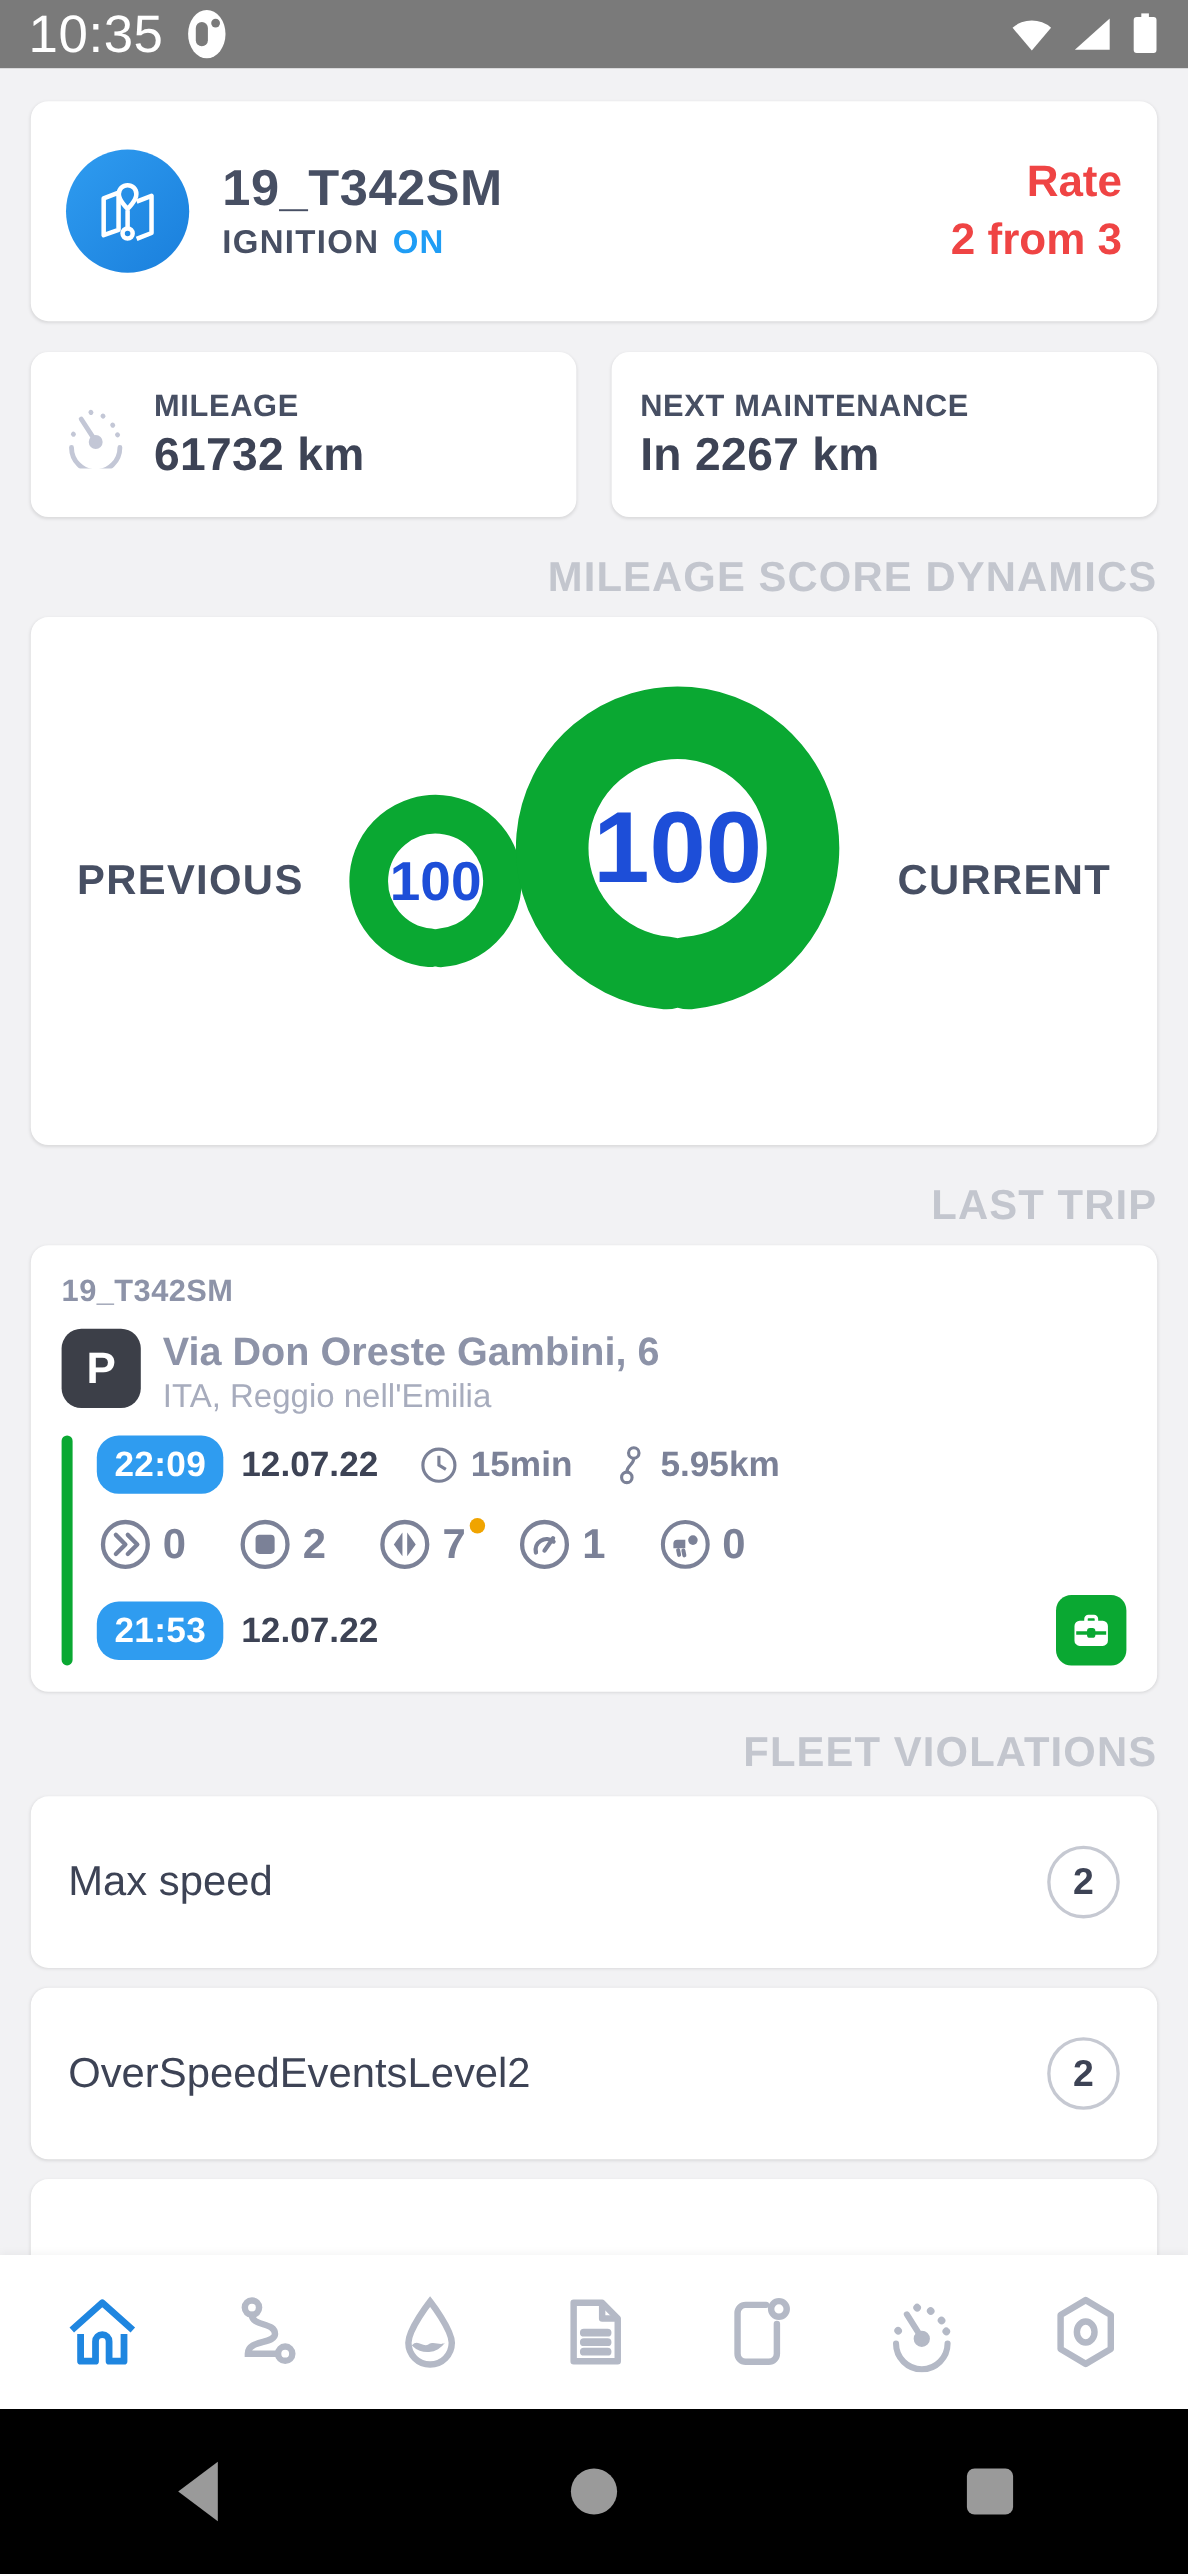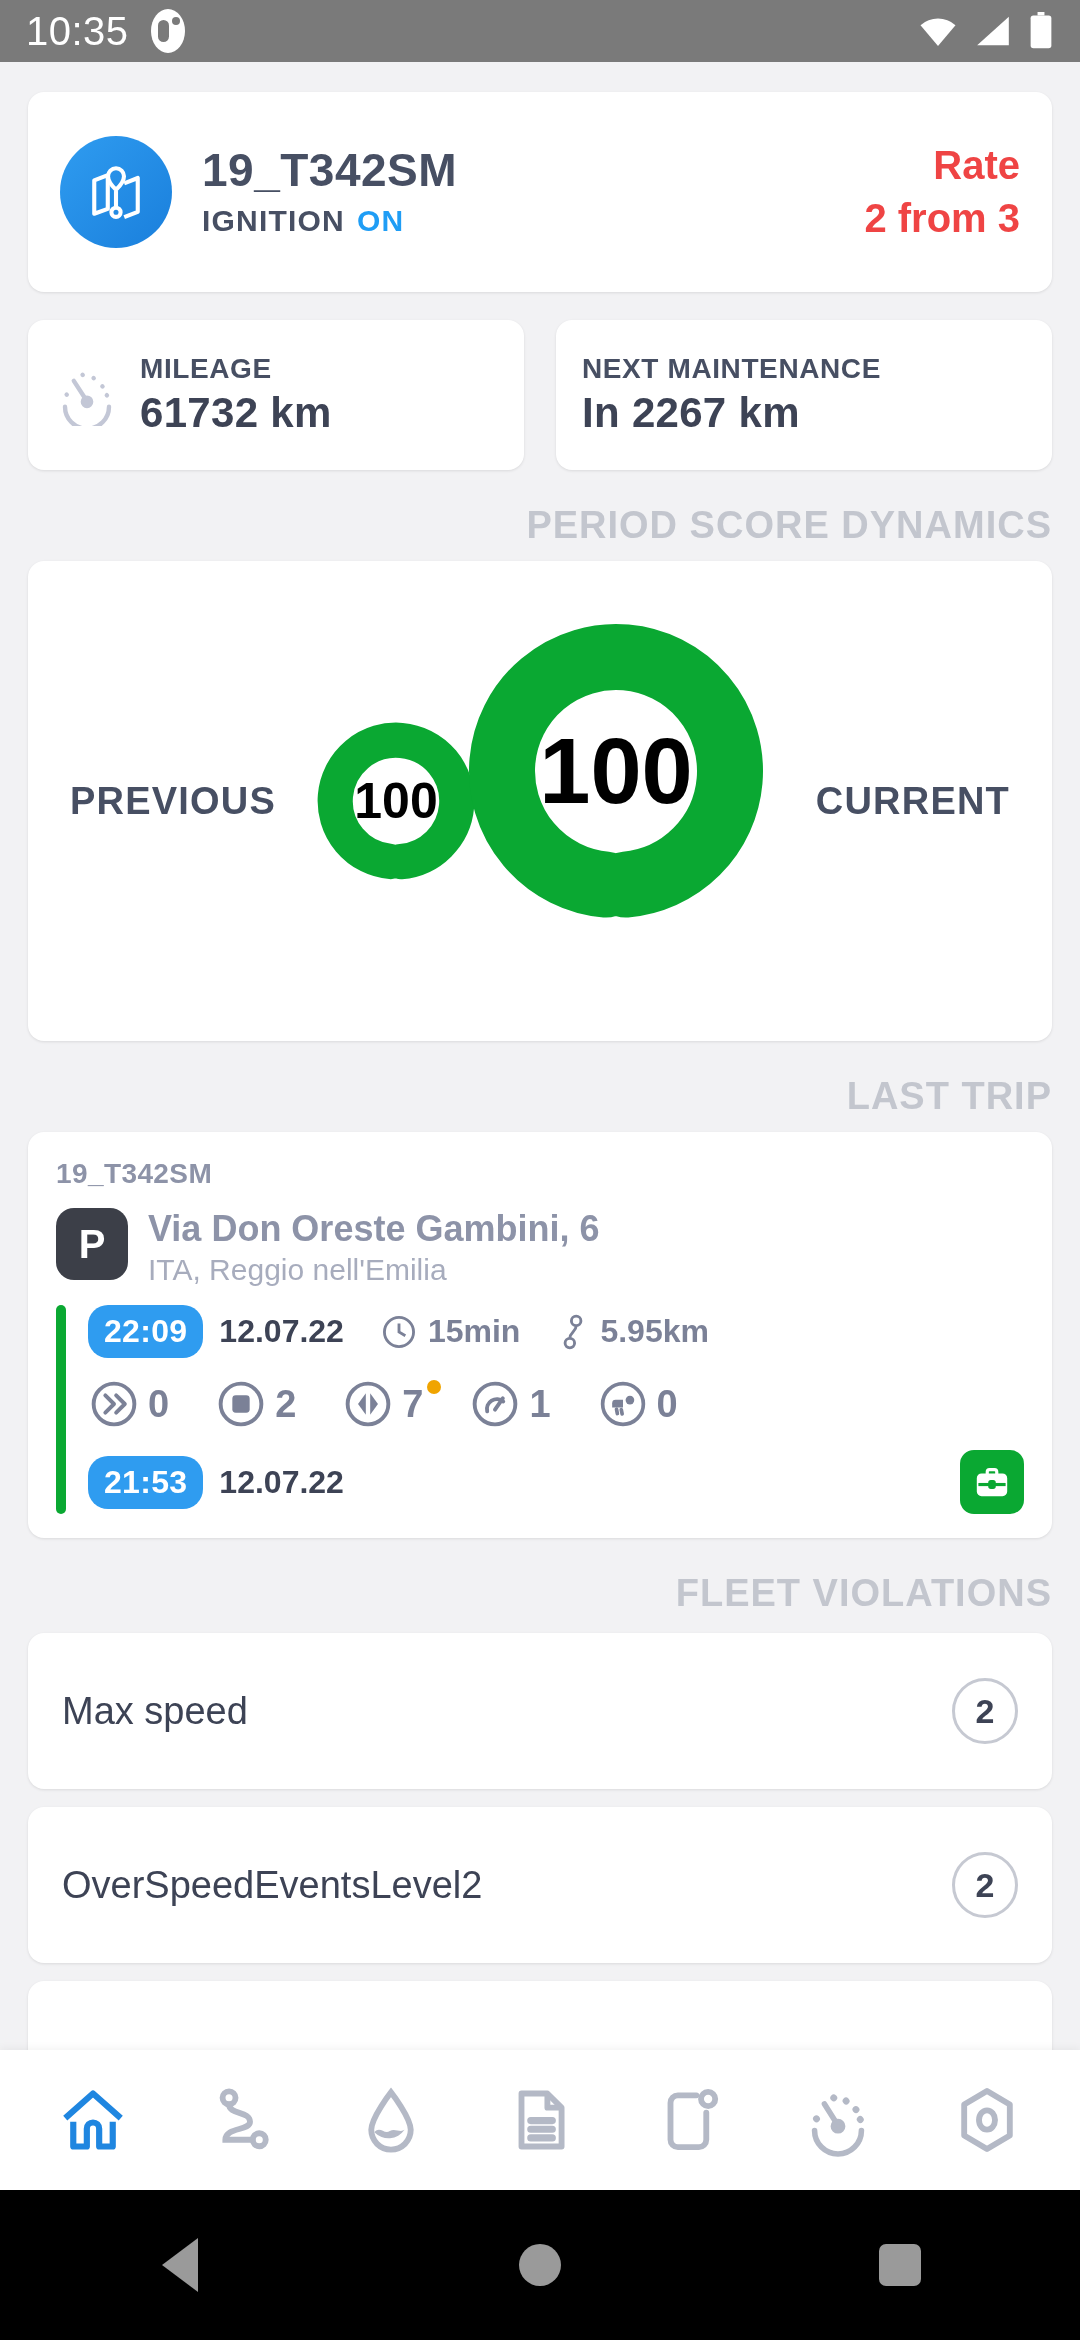--- a/index.html
+++ b/index.html
@@ -9,21 +9,21 @@
     font-family: "Liberation Sans", sans-serif;
     overflow: hidden;
   }
   .phone { position: relative; width: 1080px; height: 2340px; background: #f2f2f4; }
 
   
   .statusbar {
     height: 62px; background: #7a7a7a; display: flex; align-items: center;
     padding: 0 26px; color: #fff;
   }
-  .sb-time { font-size: 40px; font-weight: 400; letter-spacing: .5px; }
+  .sb-time { font-size: 48px; font-weight: 400; letter-spacing: .5px; }
   .sb-appicon {
     width: 34px; height: 44px; margin-left: 22px;
     background: #fff; border-radius: 17px/22px; position: relative;
   }
   .sb-appicon::before {
     content: ""; position: absolute; left: 7px; top: 11px;
     width: 11px; height: 22px; border-radius: 6px; background: #7a7a7a;
   }
   .sb-appicon::after {
     content: ""; position: absolute; right: 5px; top: 8px;
@@ -78,21 +78,21 @@
     position: absolute; font-size: 38px; font-weight: 700; color: #474f63; letter-spacing: 1.2px;
   }
   .score-label.prev { left: 42px; }
   .score-label.curr { right: 42px; }
   .rings { position: relative; width: 520px; height: 400px; }
   .ring { position: absolute; }
   .ring-prev { left: 36px; top: 120px; }
   .ring-curr { left: 186px; top: 20px; }
   .ring-num {
     position: absolute; display: flex; align-items: center; justify-content: center;
-    color: #000000; font-weight: 700;
+    color: #1d4ed8; font-weight: 700;
   }
   .num-prev { left: 36px; top: 120px; width: 160px; height: 160px; font-size: 50px; }
   .num-curr { left: 186px; top: 20px; width: 300px; height: 300px; font-size: 92px; }
 
   
   .trip { padding: 26px 28px 24px; }
   .trip-vehicle { font-size: 28px; color: #8d93a8; font-weight: 600; letter-spacing: .4px; }
   .trip-addr-row { display: flex; align-items: flex-start; margin-top: 18px; }
   .trip-badge {
     width: 72px; height: 72px; border-radius: 18px; background: #3c3f48; color: #fff;
@@ -223,21 +223,21 @@
         </div>
       </div>
       <div class="metric">
         <div>
           <div class="m-label">NEXT MAINTENANCE</div>
           <div class="m-value">In 2267 km</div>
         </div>
       </div>
     </div>
 
-    <div class="sect-title">PERIOD SCORE DYNAMICS</div>
+    <div class="sect-title">MILEAGE SCORE DYNAMICS</div>
     <div class="card score-card">
       <div class="score-label prev">PREVIOUS</div>
       <div class="score-label curr">CURRENT</div>
       <div class="rings">
         <svg class="ring ring-prev" width="160" height="160" viewBox="0 0 100 100">
           <circle cx="50" cy="50" r="38" fill="none" stroke="#0aa832" stroke-width="22" stroke-linecap="round" stroke-dasharray="232 239" transform="rotate(95 50 50)"></circle>
         </svg>
         <svg class="ring ring-curr" width="300" height="300" viewBox="0 0 100 100">
           <circle cx="50" cy="50" r="38" fill="none" stroke="#0aa832" stroke-width="22" stroke-linecap="round" stroke-dasharray="232 239" transform="rotate(95 50 50)"></circle>
         </svg>

